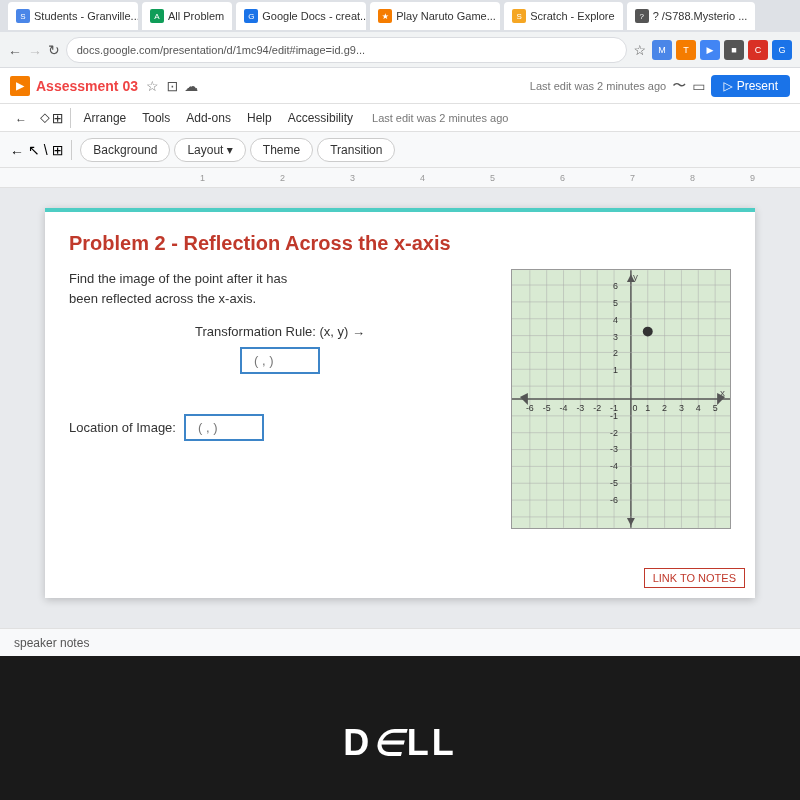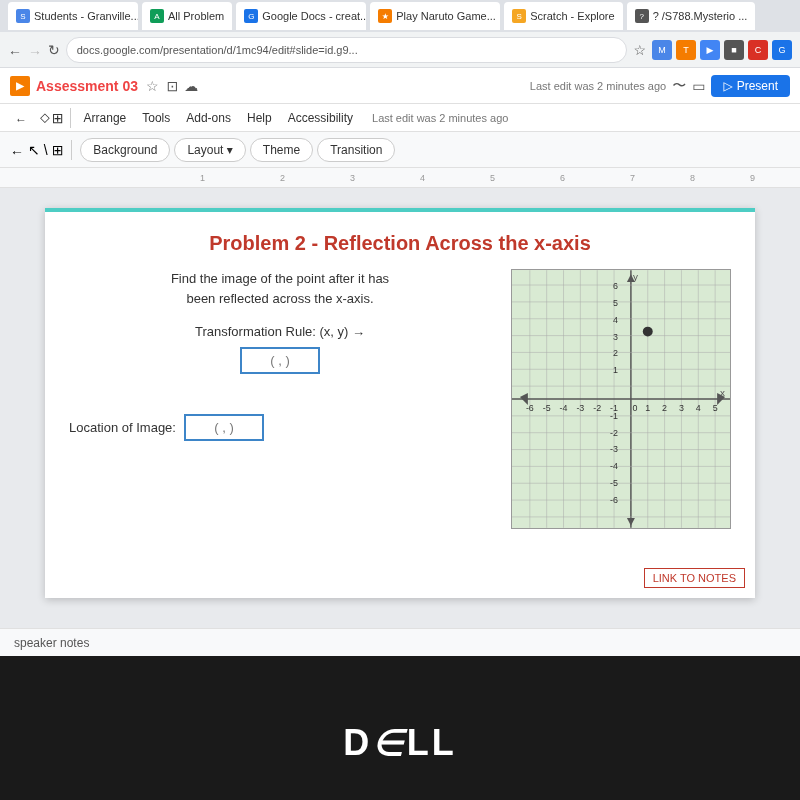--- a/index.html
+++ b/index.html
@@ -204,21 +204,20 @@
 
     
     .slide-area {
       background: #e8eaed;
       padding: 20px;
       display: flex;
       justify-content: center;
       align-items: flex-start;
       flex: 1;
       min-height: 440px;
-      text-align: center;
     }
 
     
     .slide {
       background: #fff;
       width: 710px;
       min-height: 390px;
       box-shadow: 0 2px 8px rgba(0,0,0,0.2);
       padding: 20px 24px;
       position: relative;
@@ -366,21 +365,21 @@
     <div class="tab-favicon" style="background:#555">?</div>
     <span>? /S788.Mysterio ...</span>
   </div>
 </div>
 
 <div class="chrome-bar">
   <span style="font-size:14px;color:#555;cursor:pointer;">←</span>
   <span style="font-size:14px;color:#bbb;cursor:pointer;">→</span>
   <span style="font-size:14px;color:#555;cursor:pointer;">↻</span>
   <div class="url-bar">
-    <span>docs.google.com/presentation/d/1mc94/edit#slide=id.g9...</span>
+    <span>docs.google.com/presentation/d/1mc94/edit#image=id.g9...</span>
   </div>
   <span class="star-icon">☆</span>
   <div class="chrome-icons">
     <div class="chrome-icon-box">M</div>
     <div class="chrome-icon-box orange">T</div>
     <div class="chrome-icon-box" style="background:#4285f4">▶</div>
     <div class="chrome-icon-box dark">■</div>
     <div class="chrome-icon-box red">C</div>
     <div class="chrome-icon-box blue2">G</div>
   </div>

